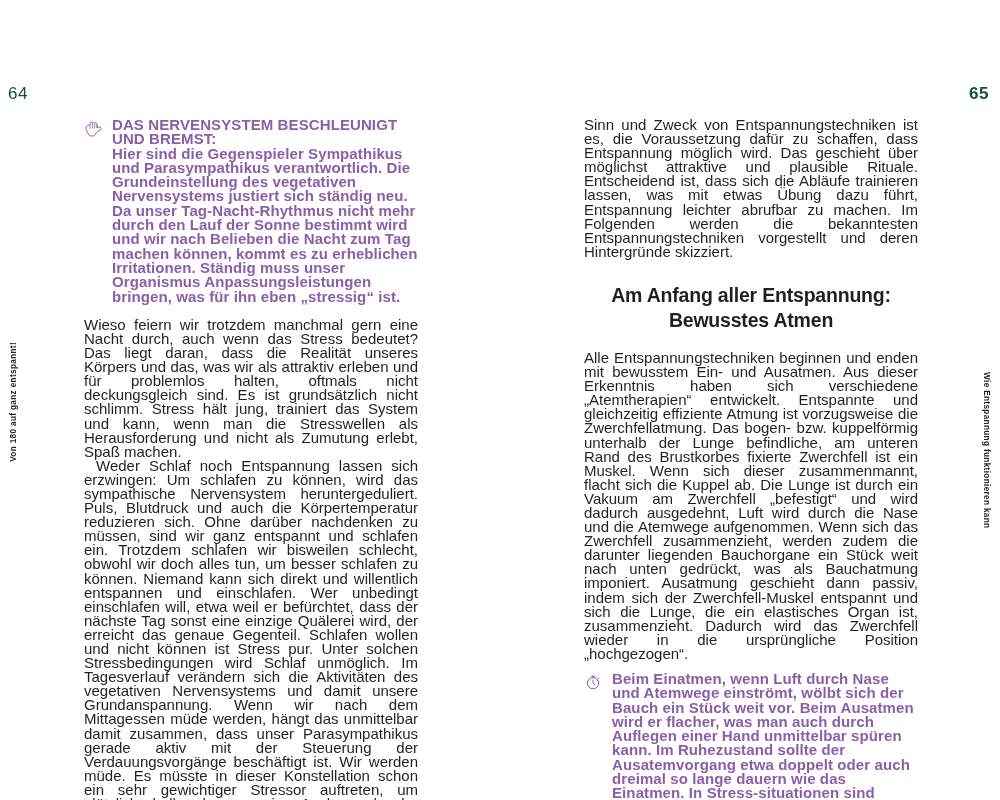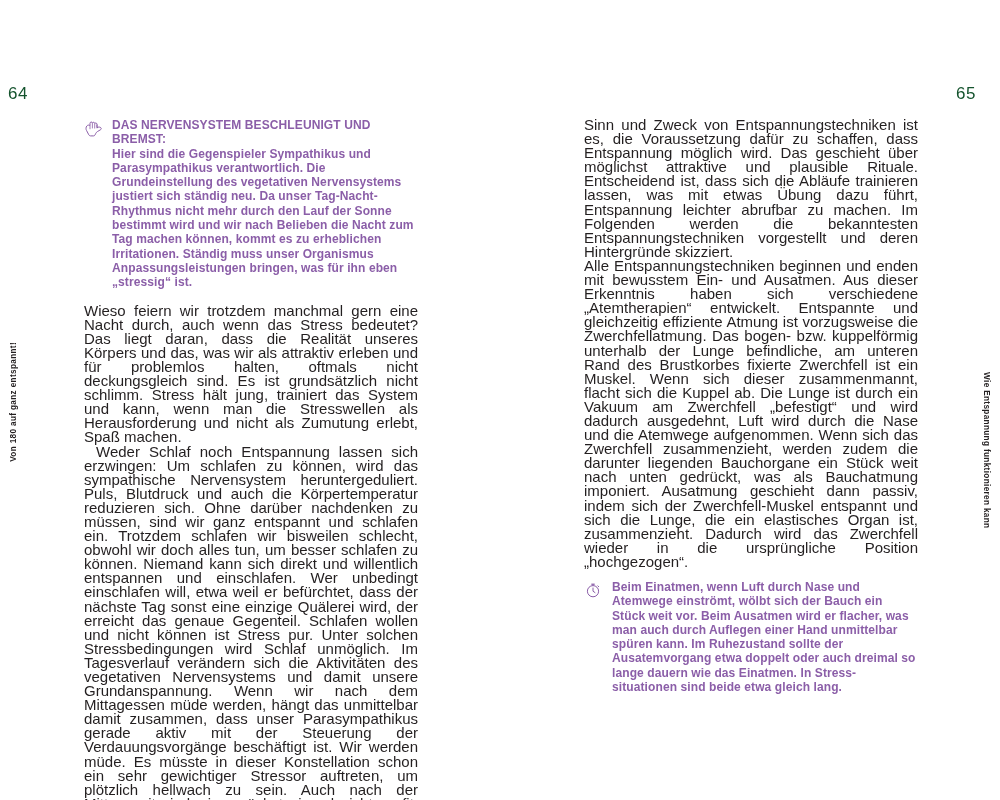--- a/index.html
+++ b/index.html
@@ -31,21 +31,21 @@
 
   
   .folio {
     position: absolute;
     top: 84px;
     font-size: 17px;
     color: #14532d;
     letter-spacing: 0.5px;
   }
   .folio-left { left: 8px; }
-  .folio-right { right: 24px; }
+  .folio-right { right: 11px; font-weight: bold; }
 
   
   .vtext {
     position: absolute;
     font-size: 8.2px;
     font-weight: bold;
     letter-spacing: 0.35px;
     color: #231f20;
     white-space: nowrap;
   }
@@ -84,21 +84,21 @@
 
   .gap { height: 11px; }
 
   
   .callout {
     position: relative;
     padding-left: 28px;
     margin-bottom: 14px;
   }
   .callout .calltext {
-    font-size: 12px;
+    font-size: 15px;
     line-height: 14.3px;
     font-weight: bold;
     color: #8b5ea8;
     text-align: left;
     letter-spacing: 0.1px;
   }
   .callout .calltext .head {
     display: block;
   }
   .callout-icon {
@@ -158,20 +158,24 @@
   <div class="page">
 
     <div class="folio folio-right">65</div>
 
     <div class="vtext vtext-right">Wie Entspannung funktionieren kann</div>
 
     <div class="col col-right">
 
       <p>Sinn und Zweck von Entspannungstechniken ist es, die Voraussetzung dafür zu schaffen, dass Entspannung möglich wird. Das geschieht über möglichst attraktive und plausible Rituale. Entscheidend ist, dass sich die Abläufe trainieren lassen, was mit etwas Übung dazu führt, Entspannung leichter abrufbar zu machen. Im Folgenden werden die bekanntesten Entspannungstechniken vorgestellt und deren Hintergründe skizziert.</p>
 
+      <div class="headline">
+        <span class="hl-line">Am Anfang aller Entspannung:</span>
+        <span class="hl-line">Bewusstes Atmen</span>
+      </div>
 
       <p>Alle Entspannungstechniken beginnen und enden mit bewusstem Ein- und Ausatmen. Aus dieser Erkenntnis haben sich verschiedene „Atemtherapien“ entwickelt. Entspannte und gleichzeitig effiziente Atmung ist vorzugsweise die Zwerchfellatmung. Das bogen- bzw. kuppelförmig unterhalb der Lunge befindliche, am unteren Rand des Brustkorbes fixierte Zwerchfell ist ein Muskel. Wenn sich dieser zusammenmannt, flacht sich die Kuppel ab. Die Lunge ist durch ein Vakuum am Zwerchfell „befestigt“ und wird dadurch ausgedehnt, Luft wird durch die Nase und die Atemwege aufgenommen. Wenn sich das Zwerchfell zusammenzieht, werden zudem die darunter liegenden Bauchorgane ein Stück weit nach unten gedrückt, was als Bauchatmung imponiert. Ausatmung geschieht dann passiv, indem sich der Zwerchfell-Muskel entspannt und sich die Lunge, die ein elastisches Organ ist, zusammenzieht. Dadurch wird das Zwerchfell wieder in die ursprüngliche Position „hochgezogen“.</p>
 
       <div class="gap"></div>
 
       <div class="callout">
         <span class="callout-icon">
           <svg width="22" height="18" viewBox="0 0 22 18">
             <circle cx="9" cy="10.2" r="5.6" fill="none" stroke="#8b5ea8" stroke-width="1"></circle>
             <path d="M9 6.6v3.6l2.3 1.6" fill="none" stroke="#8b5ea8" stroke-width="1"></path>

